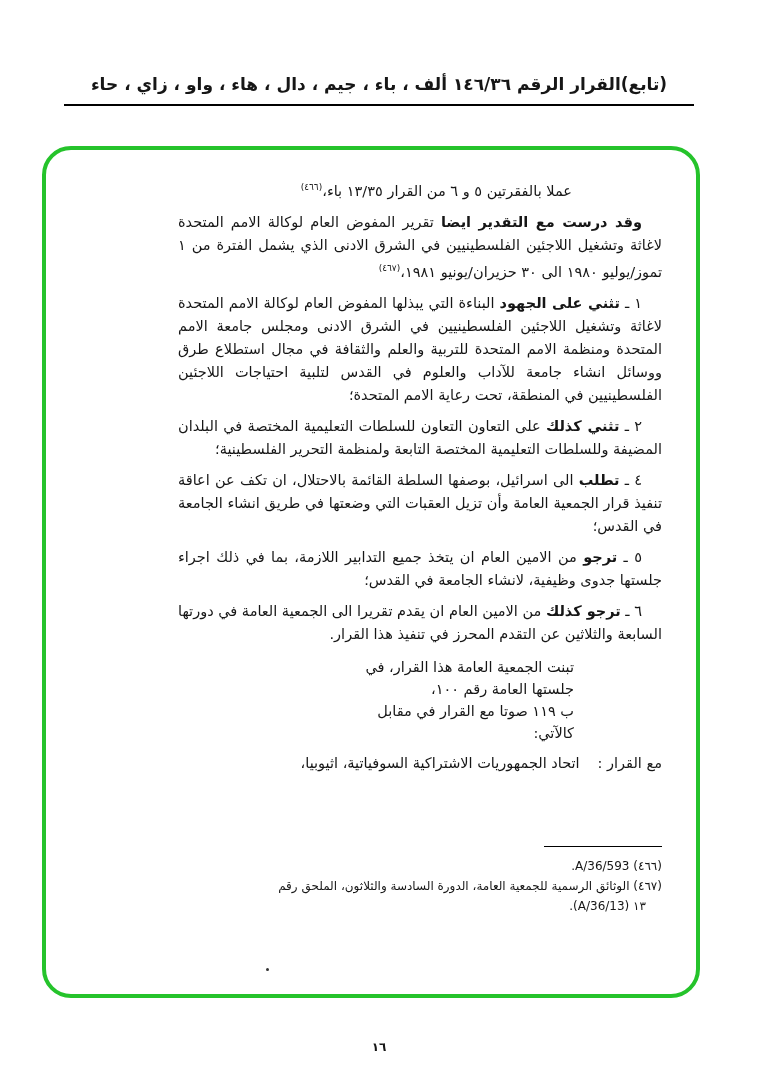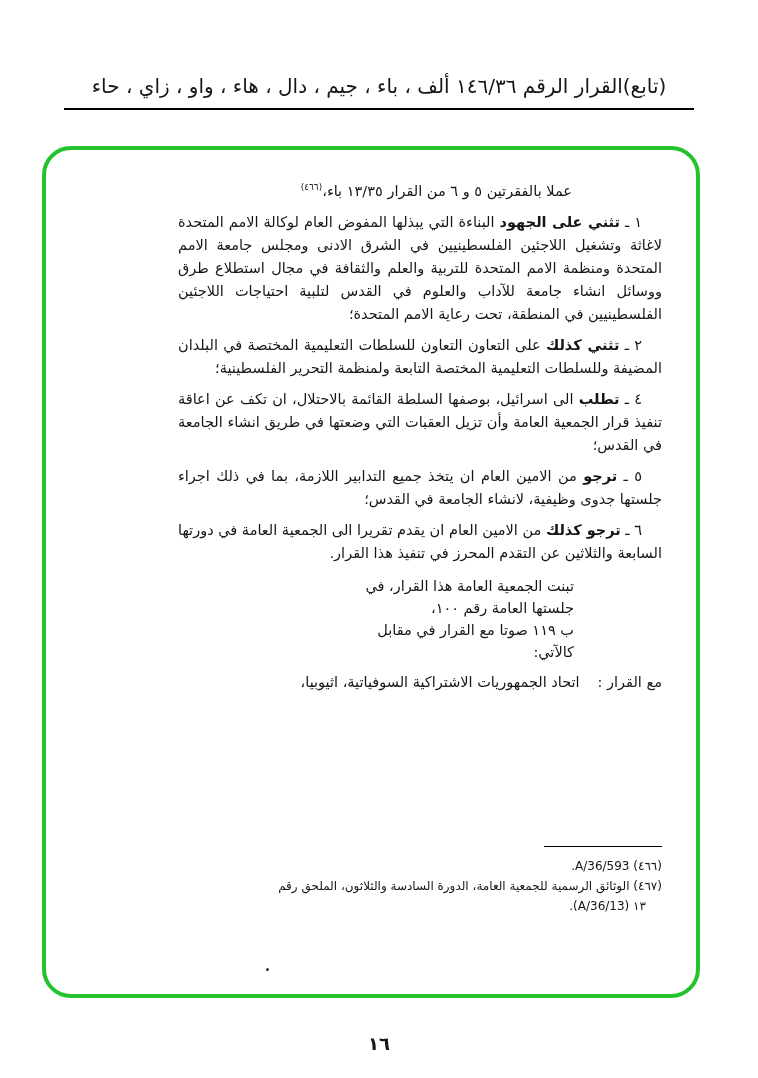--- a/index.html
+++ b/index.html
@@ -4,21 +4,21 @@
 <style>
   html,body { margin:0; padding:0; background:#ffffff; }
   .page {
     position:relative; width:758px; height:1078px; background:#ffffff;
     font-family:"DejaVu Sans", sans-serif; color:#161616; overflow:hidden;
     margin:0 auto;
   }
 
   
   .doc-header { padding-top:74px; text-align:center; direction:rtl; }
-  .doc-title  { font-size:20px; font-weight:normal; letter-spacing:.2px; }
+  .doc-title  { font-size:17px; font-weight:bold; letter-spacing:.2px; }
   .doc-source { font-size:9.5px; font-weight:bold; margin-top:7px; color:#1c1c1c; }
   .header-rule { width:630px; height:2px; background:#000; margin:10px auto 0; }
 
   
   .green-box {
     position:absolute; left:42px; top:146px; width:650px; height:844px;
     border:4px solid #25c32b; border-radius:29px; background:#ffffff;
     box-sizing:content-box;
   }
   .box-content {
@@ -40,37 +40,38 @@
              background:#333; border-radius:50%; }
 
   .footnotes { position:absolute; bottom:78px; left:34px; right:34px;
                direction:rtl; text-align:right; font-size:12px; line-height:20px; }
   .fn-rule { width:118px; height:1px; background:#000; margin-bottom:9px; }
   .fn { margin:0; }
   .fn-indent { padding-right:16px; }
 
   
   .page-footer { position:absolute; bottom:24px; left:0; width:100%; text-align:center; }
-  .page-number { font-size:18px; font-weight:bold; }
+  .page-number { font-size:12px; font-weight:bold; }
 </style>
 </head>
 <body>
 
 <div class="page">
 
   <header class="doc-header">
     <div class="doc-title">(تابع)القرار الرقم ١٤٦/٣٦ ألف ، باء ، جيم ، دال ، هاء ، واو ، زاي ، حاء</div>
     <div class="header-rule"></div>
   </header>
 
   <section class="green-box" style="border-color: rgb(37, 195, 43);">
     <div class="box-content">
 
       <p class="preamble-indent"><span>عملا بالفقرتين ٥ و ٦ من القرار ١٣/٣٥ باء،</span><sup class="ref">(٤٦٦)</sup></p>
 
+      <p class="para"><b>وقد درست مع التقدير ايضا</b><span> تقرير المفوض العام لوكالة الامم المتحدة لاغاثة وتشغيل اللاجئين الفلسطينيين في الشرق الادنى الذي يشمل الفترة من ١ تموز/يوليو ١٩٨٠ الى ٣٠ حزيران/يونيو ١٩٨١،</span><sup class="ref">(٤٦٧)</sup></p>
 
       <p class="para"><span>١ ـ</span> <b>تثني على الجهود</b><span> البناءة التي يبذلها المفوض العام لوكالة الامم المتحدة لاغاثة وتشغيل اللاجئين الفلسطينيين في الشرق الادنى ومجلس جامعة الامم المتحدة ومنظمة الامم المتحدة للتربية والعلم والثقافة في مجال استطلاع طرق ووسائل انشاء جامعة للآداب والعلوم في القدس لتلبية احتياجات اللاجئين الفلسطينيين في المنطقة، تحت رعاية الامم المتحدة؛</span></p>
 
       <p class="para"><span>٢ ـ</span> <b>تثني كذلك</b><span> على التعاون التعاون للسلطات التعليمية المختصة في البلدان المضيفة وللسلطات التعليمية المختصة التابعة ولمنظمة التحرير الفلسطينية؛</span></p>
 
 
       <p class="para"><span>٤ ـ</span> <b>تطلب</b><span> الى اسرائيل، بوصفها السلطة القائمة بالاحتلال، ان تكف عن اعاقة تنفيذ قرار الجمعية العامة وأن تزيل العقبات التي وضعتها في طريق انشاء الجامعة في القدس؛</span></p>
 
       <p class="para"><span>٥ ـ</span> <b>ترجو</b><span> من الامين العام ان يتخذ جميع التدابير اللازمة، بما في ذلك اجراء جلستها جدوى وظيفية، لانشاء الجامعة في القدس؛</span></p>
 

